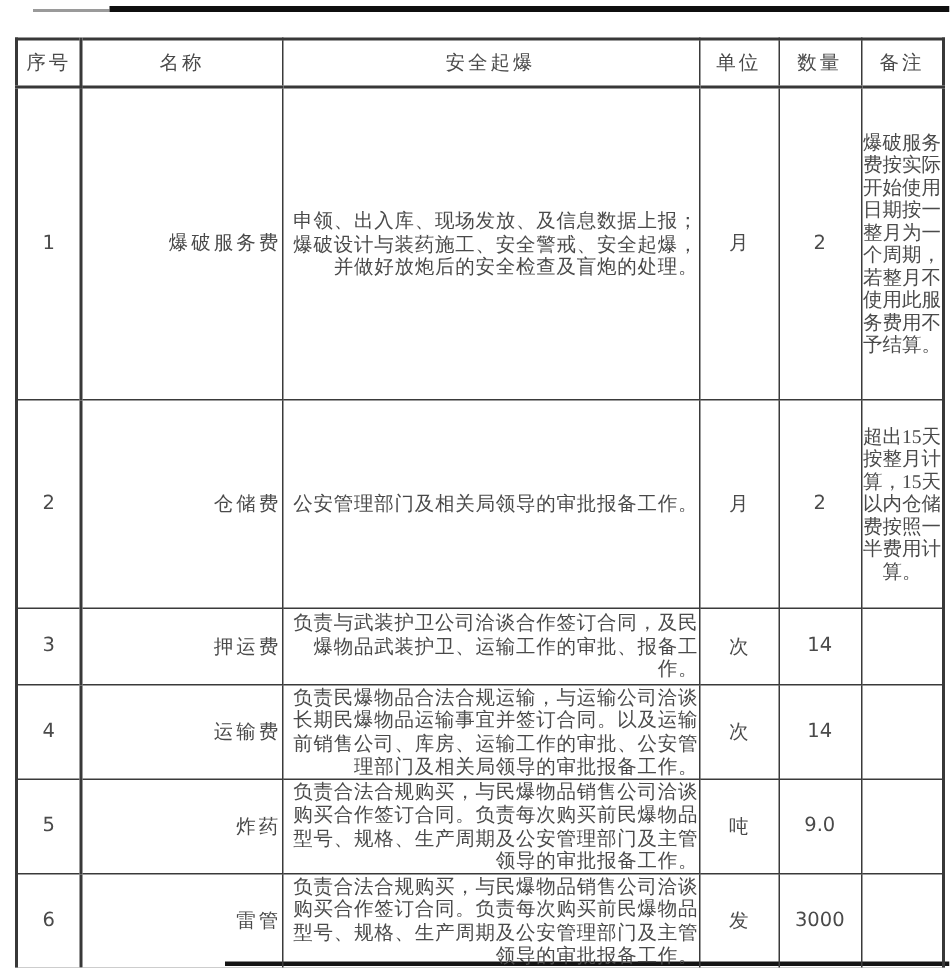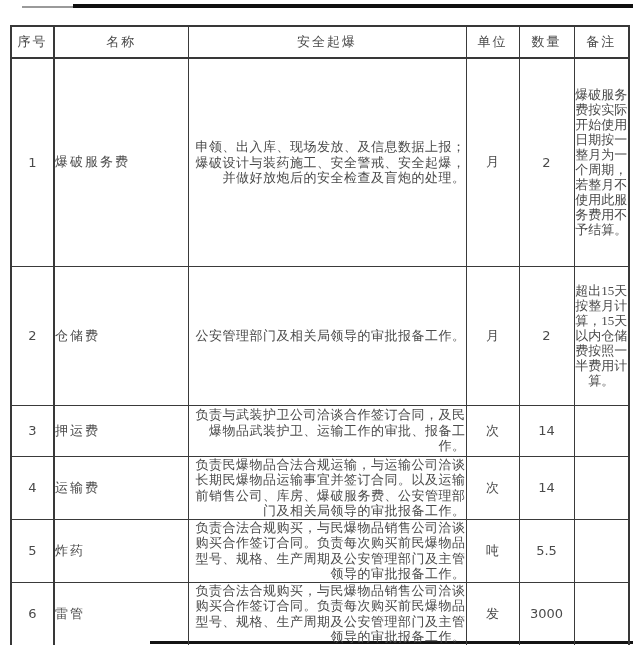--- a/index.html
+++ b/index.html
@@ -41,21 +41,21 @@
   .doc-table thead th { border-bottom: 2px solid #383838; letter-spacing: 2px; text-align: center; vertical-align: middle; }
   .doc-table .c-no { border-right: 2px solid #383838; }
   tr.hr { height: 32px; }
   tr.r1 { height: 208px; }
   tr.r2 { height: 139px; }
   tr.r3 { height: 51px; }
   tr.r4 { height: 60px; }
   tr.r5 { height: 62px; }
   tr.r6 { height: 63px; }
   .c-no   { text-align: center; vertical-align: middle; }
-  .c-name { text-align: left; vertical-align: middle; letter-spacing: 2px; }
+  .c-name { text-align: right; vertical-align: middle; letter-spacing: 2px; }
   .c-content {
     text-align: right; vertical-align: middle;
     padding: 1px 4px; line-height: 15.5px; letter-spacing: 0.5px;
   }
   .c-unit { text-align: center; vertical-align: middle; }
   .c-qty  { text-align: center; vertical-align: middle; }
   .c-remark {
     text-align: center; vertical-align: middle;
     padding: 0 2px; line-height: 15px;
   }
@@ -112,31 +112,31 @@
       <td class="c-no num">3</td>
       <td class="c-name">押运费</td>
       <td class="c-content">负责与武装护卫公司洽谈合作签订合同，及民爆物品武装护卫、运输工作的审批、报备工作。</td>
       <td class="c-unit">次</td>
       <td class="c-qty num">14</td>
       <td class="c-remark"></td>
     </tr>
     <tr class="r4">
       <td class="c-no num">4</td>
       <td class="c-name">运输费</td>
-      <td class="c-content">负责民爆物品合法合规运输，与运输公司洽谈长期民爆物品运输事宜并签订合同。以及运输前销售公司、库房、爆破服务费、公安管理部门及相关局领导的审批报备工作。</td>
+      <td class="c-content">负责民爆物品合法合规运输，与运输公司洽谈长期民爆物品运输事宜并签订合同。以及运输前销售公司、库房、运输工作的审批、公安管理部门及相关局领导的审批报备工作。</td>
       <td class="c-unit">次</td>
       <td class="c-qty num">14</td>
       <td class="c-remark"></td>
     </tr>
     <tr class="r5">
       <td class="c-no num">5</td>
       <td class="c-name">炸药</td>
       <td class="c-content">负责合法合规购买，与民爆物品销售公司洽谈购买合作签订合同。负责每次购买前民爆物品型号、规格、生产周期及公安管理部门及主管领导的审批报备工作。</td>
       <td class="c-unit">吨</td>
-      <td class="c-qty num">5.5</td>
+      <td class="c-qty num">9.0</td>
       <td class="c-remark"></td>
     </tr>
     <tr class="r6">
       <td class="c-no num">6</td>
       <td class="c-name">雷管</td>
       <td class="c-content">负责合法合规购买，与民爆物品销售公司洽谈购买合作签订合同。负责每次购买前民爆物品型号、规格、生产周期及公安管理部门及主管领导的审批报备工作。</td>
       <td class="c-unit">发</td>
       <td class="c-qty num">3000</td>
       <td class="c-remark"></td>
     </tr>

